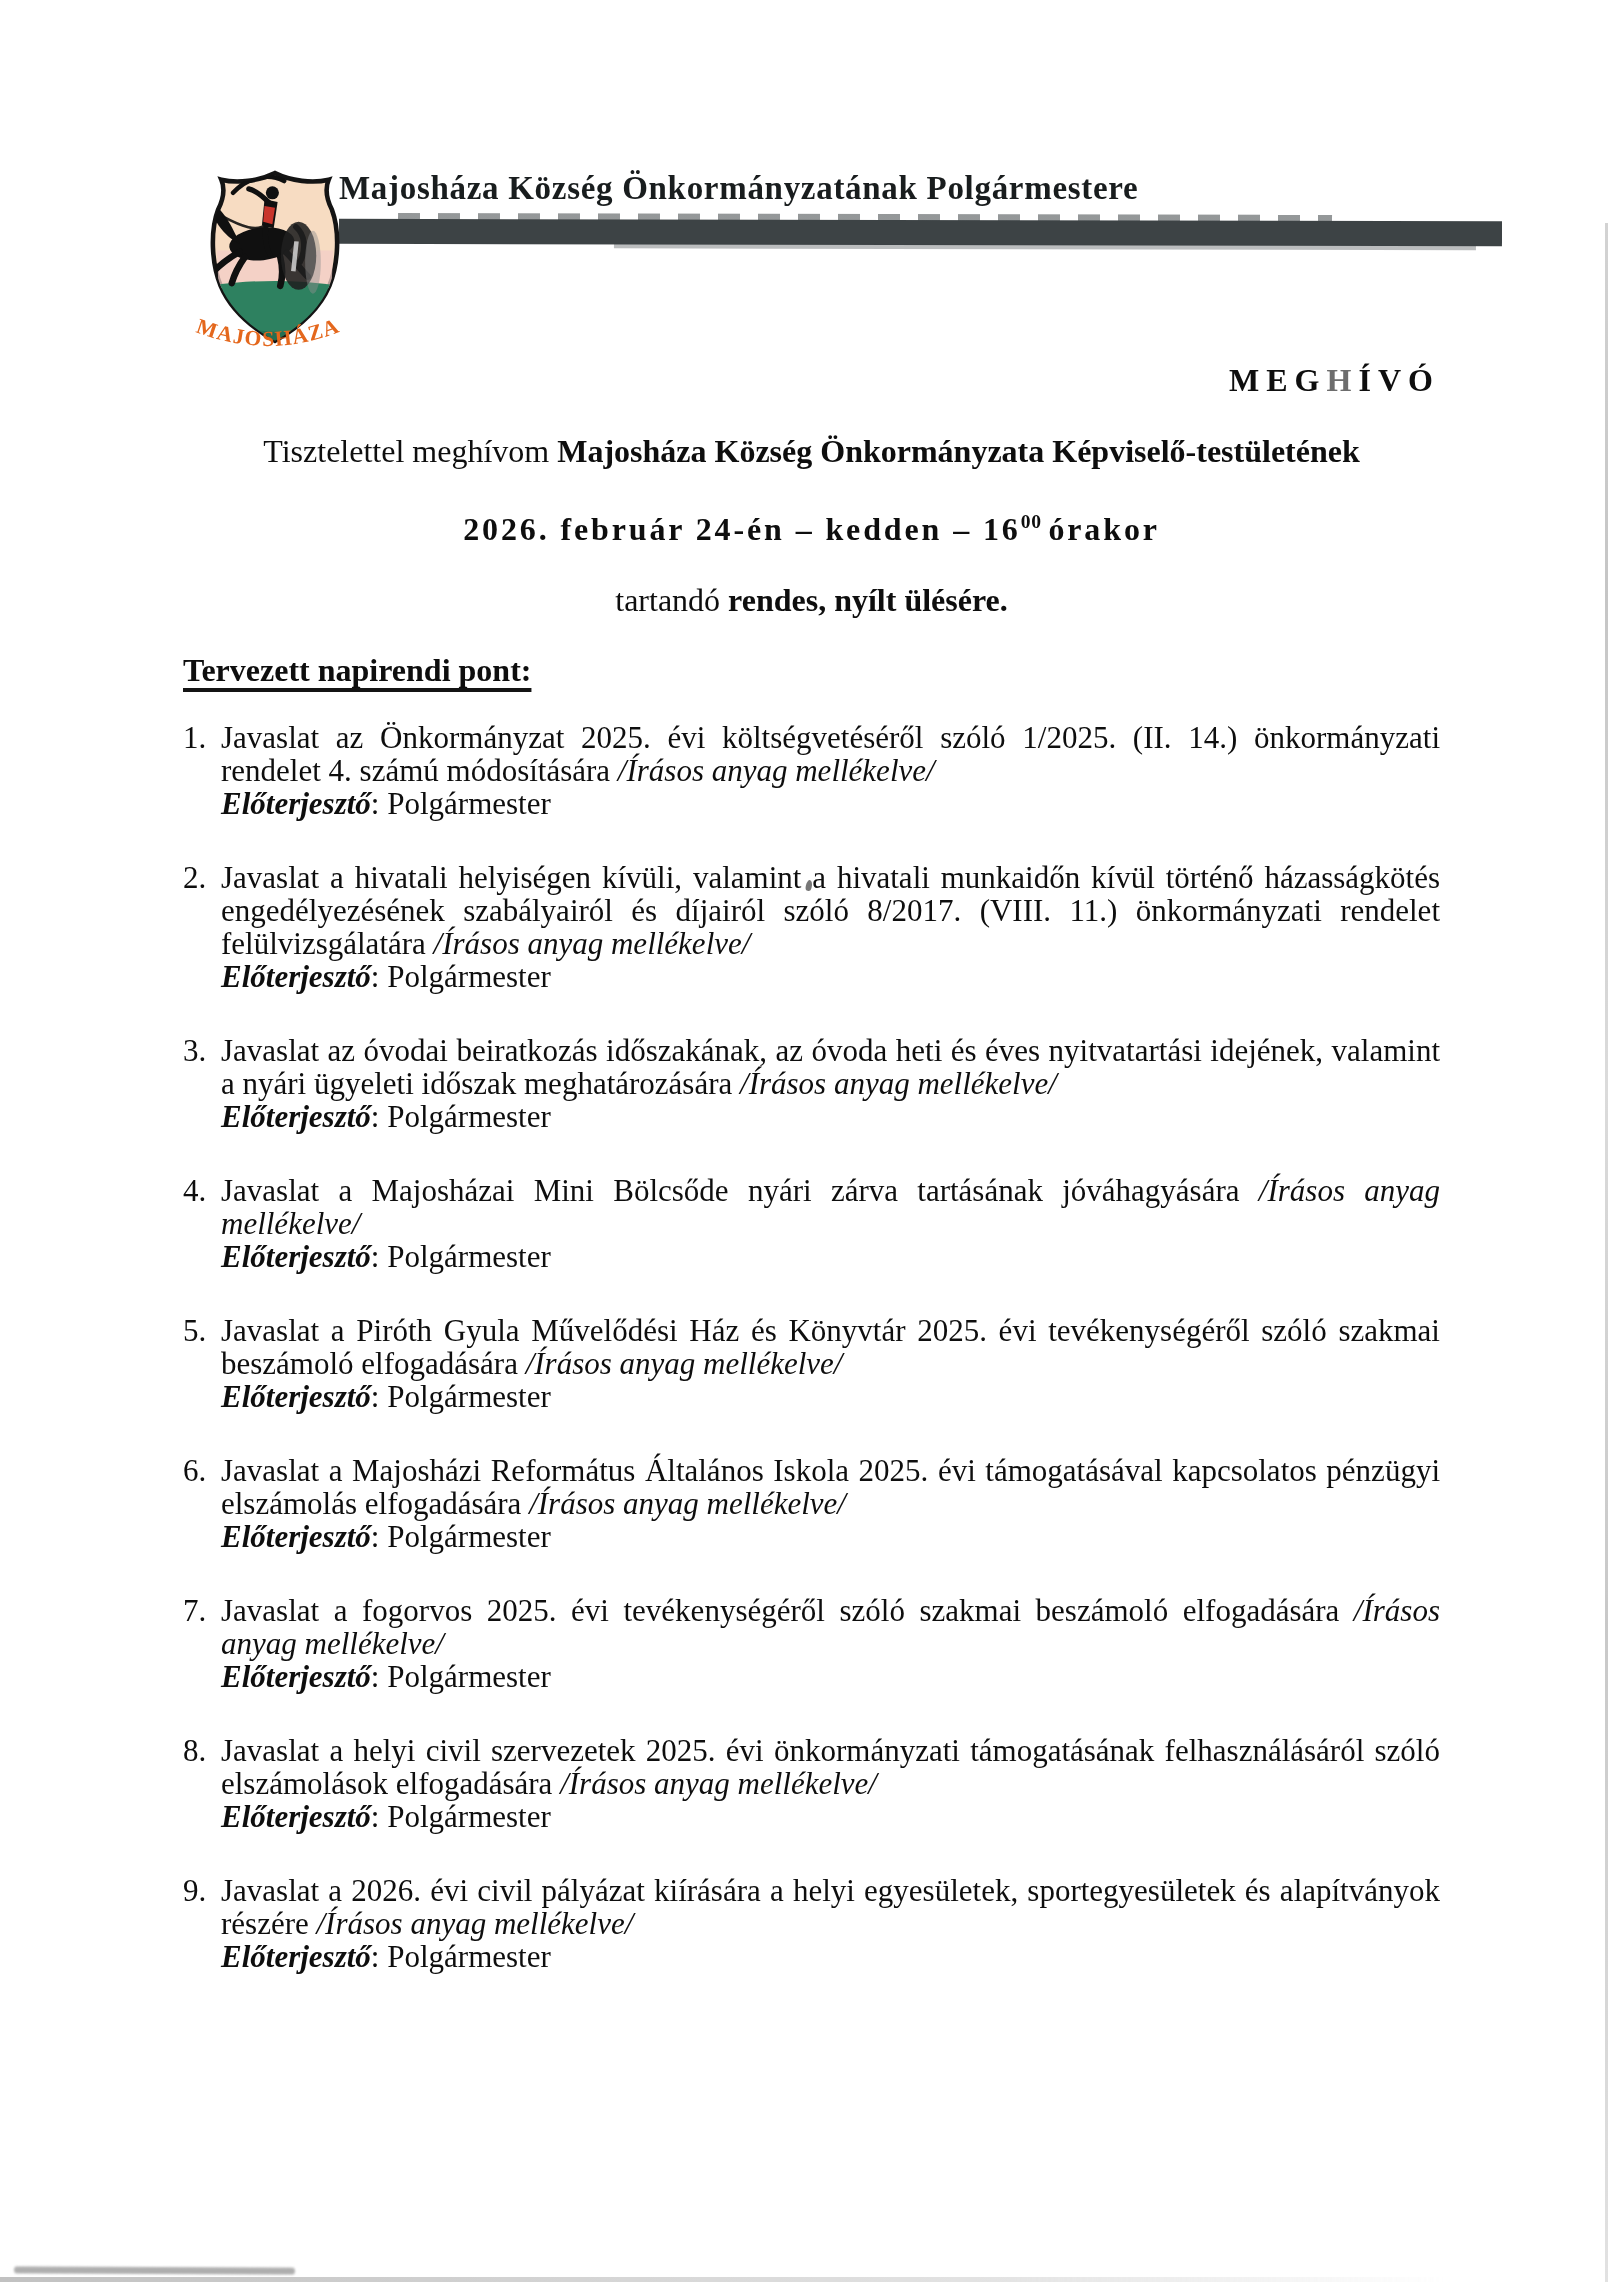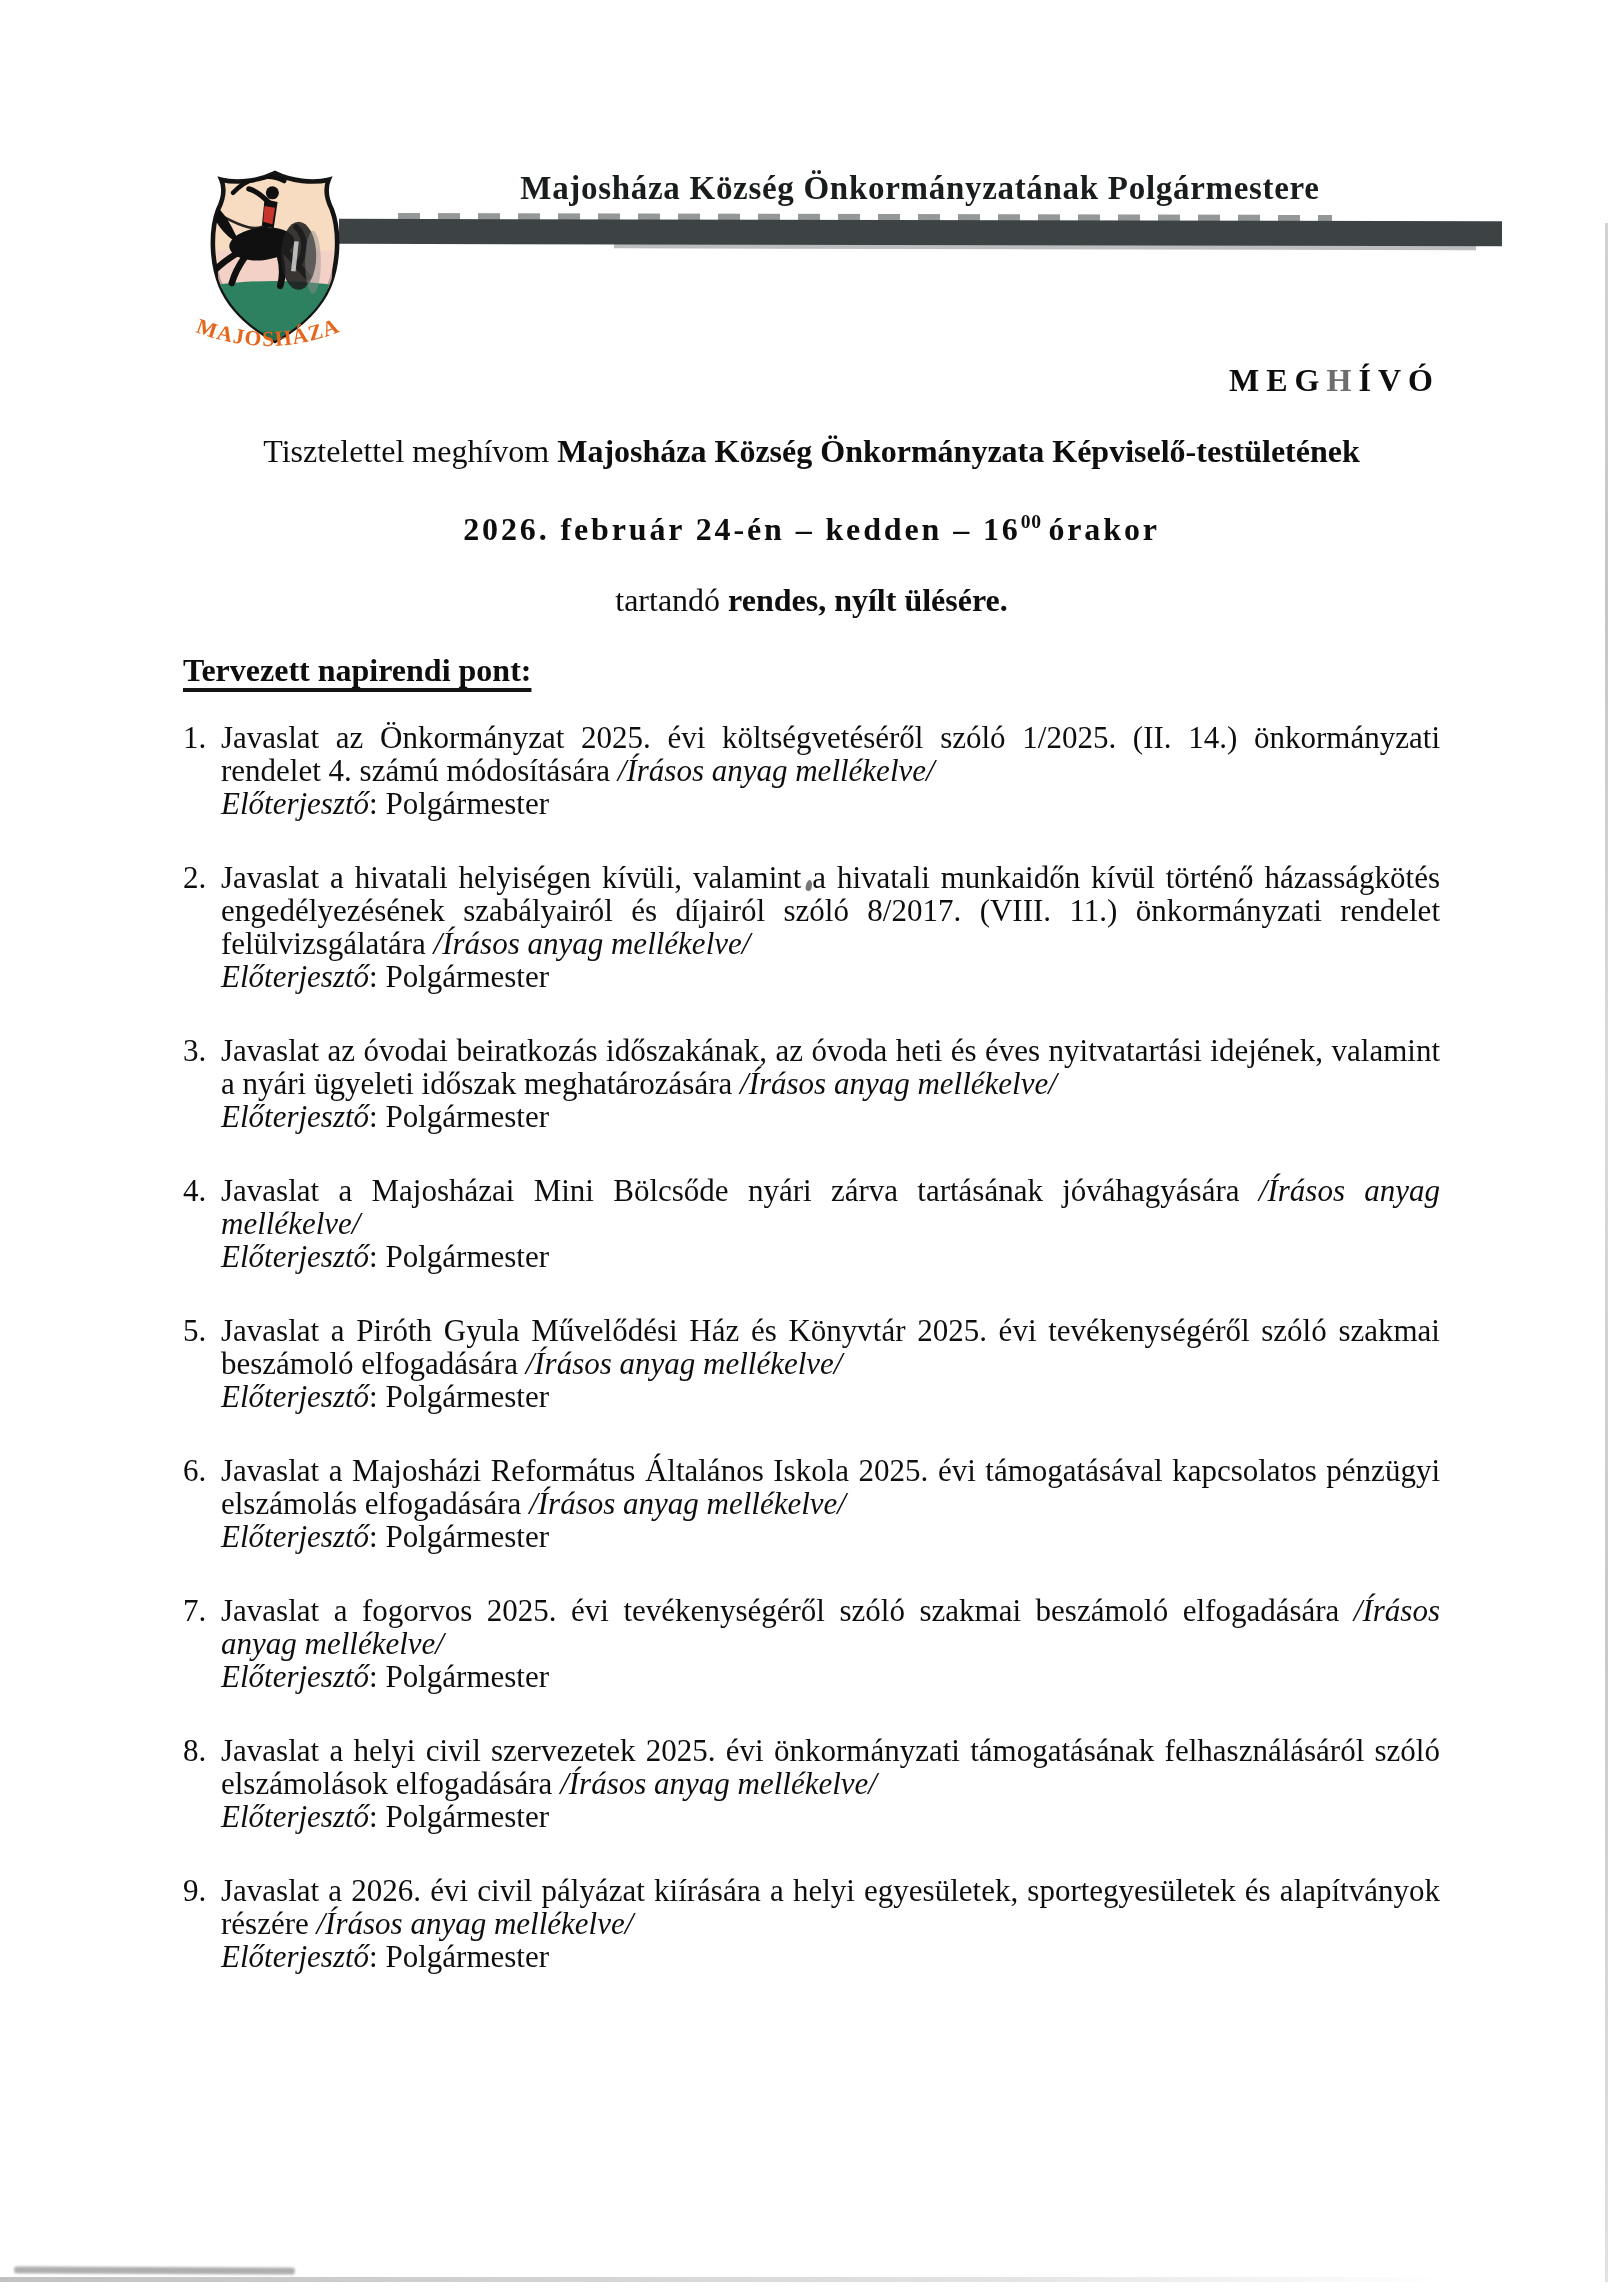--- a/index.html
+++ b/index.html
@@ -4,21 +4,21 @@
 <style>
   html,body{margin:0;padding:0;background:#e8e8e8;}
   .page{
     position:relative;width:1623px;height:2295px;background:#ffffff;
     overflow:hidden;font-family:"Liberation Serif",serif;color:#0e0e0e;
     margin:0 auto;
   }
   
   .lh-title{
     position:absolute;left:339px;top:170px;width:1162px;
-    text-align:center;font-size:33px;font-weight:bold;line-height:37px;
+    text-align:left;font-size:33px;font-weight:bold;line-height:37px;
     letter-spacing:0.7px;color:#191d1e;font-family:Liberation Serif, serif;
   }
   .lh-bar{
     position:absolute;left:339px;top:220px;width:1163px;height:25px;
     background:#3d4345;transform:rotate(0.12deg);
   }
   .lh-bar::before{
     content:"";position:absolute;top:-5.9px;left:59px;right:170px;height:7.2px;
     background:repeating-linear-gradient(90deg,#3d4345 0 22px,rgba(61,67,69,0) 22px 40px);
     opacity:.55;
@@ -49,21 +49,21 @@
   }
   .bold{font-weight:bold;}
   .agenda-heading{
     font-size:32px;line-height:35px;font-weight:bold;margin-bottom:33px;
   }
   ol.agenda{list-style:none;margin:0;padding:0;font-size:31px;line-height:33px;}
   ol.agenda>li{position:relative;padding-left:38px;margin-bottom:41px;text-align:justify;}
   ol.agenda .num{position:absolute;left:0;top:0;}
   .att{font-style:italic;}
   .proposer{text-align:left;}
-  .proposer .lbl{font-weight:normal;font-style:italic;}
+  .proposer .lbl{font-weight:bold;font-style:italic;}
   
   .vline{
     position:absolute;left:1605px;top:223px;width:2.6px;height:2059px;
     background:linear-gradient(180deg,#c4c4c4,#b2b2b2 18%,#cfcfcf 42%,#b6b6b6 68%,#d8d8d8);
     opacity:.75;
   }
   .bstreak1{
     position:absolute;left:14.4px;top:2267px;width:281px;height:7.2px;
     background:#9b9b9b;opacity:.8;filter:blur(1px);transform:rotate(.25deg);
     border-radius:3.3px;

